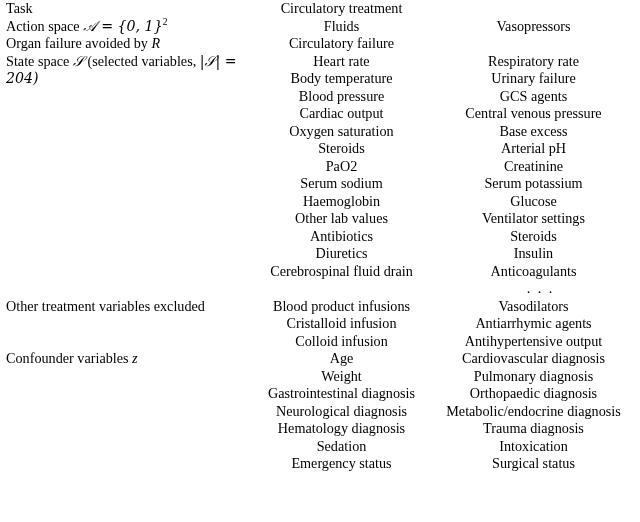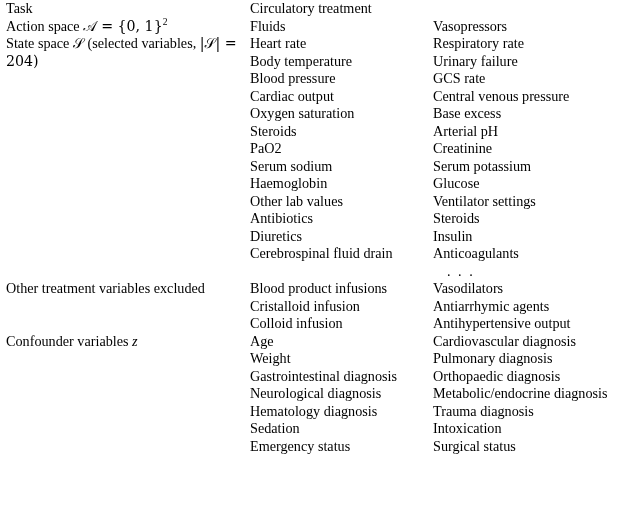--- a/index.html
+++ b/index.html
@@ -57,34 +57,35 @@
   }
 
   .pad-above td { padding-top: 4px; }
   .pad-below td { padding-bottom: 4px; }
 
   .cell-label { padding-right: 8px; }
   .cell-a { padding-right: 8px; }
 
   
   .stack { margin: 0; padding: 0; list-style: none; }
-  .stack li { white-space: nowrap; }
+  .stack li { white-space: nowrap; text-align: center; }
 
   .ellipsis {
     padding-left: 14px;
     letter-spacing: 2px;
   }
 
   
   .math-italic {
     font-family: "Liberation Serif", "DejaVu Serif", serif;
     font-style: italic;
   }
   .cal {
     font-family: "DejaVu Serif", "Liberation Serif", serif;
+    font-style: italic;
   }
   .sup {
     font-size: 9.6px;
     vertical-align: super;
     line-height: 0;
   }
   .mathtext { white-space: nowrap; }
   .label-wrap { white-space: normal; }
 </style>
 </head>
@@ -135,20 +136,34 @@
           <ul class="stack">
             <li>Vasopressors</li>
           </ul>
         </td>
       </tr>
 
       <tr class="rule-mid">
         <td colspan="3"></td>
       </tr>
 
+      <tr class="pad-above pad-below">
+        <td class="cell-label">
+          <span class="label-wrap"><span>Organ failure avoided by</span>
+          <span class="math-italic">R</span></span>
+        </td>
+        <td class="cell-a">
+          <ul class="stack">
+            <li>Circulatory failure</li>
+          </ul>
+        </td>
+        <td>
+          <ul class="stack"></ul>
+        </td>
+      </tr>
 
       <tr class="rule-mid">
         <td colspan="3"></td>
       </tr>
 
       <tr class="pad-above pad-below">
         <td class="cell-label">
           <span class="label-wrap"><span>State space</span>
           <span class="cal">𝒮</span>
           <span>(selected variables,</span>
@@ -168,21 +183,21 @@
             <li>Other lab values</li>
             <li>Antibiotics</li>
             <li>Diuretics</li>
             <li>Cerebrospinal fluid drain</li>
           </ul>
         </td>
         <td>
           <ul class="stack">
             <li>Respiratory rate</li>
             <li>Urinary failure</li>
-            <li>GCS rate</li>
+            <li>GCS agents</li>
             <li>Central venous pressure</li>
             <li>Base excess</li>
             <li>Arterial pH</li>
             <li>Creatinine</li>
             <li>Serum potassium</li>
             <li>Glucose</li>
             <li>Ventilator settings</li>
             <li>Steroids</li>
             <li>Insulin</li>
             <li>Anticoagulants</li>

